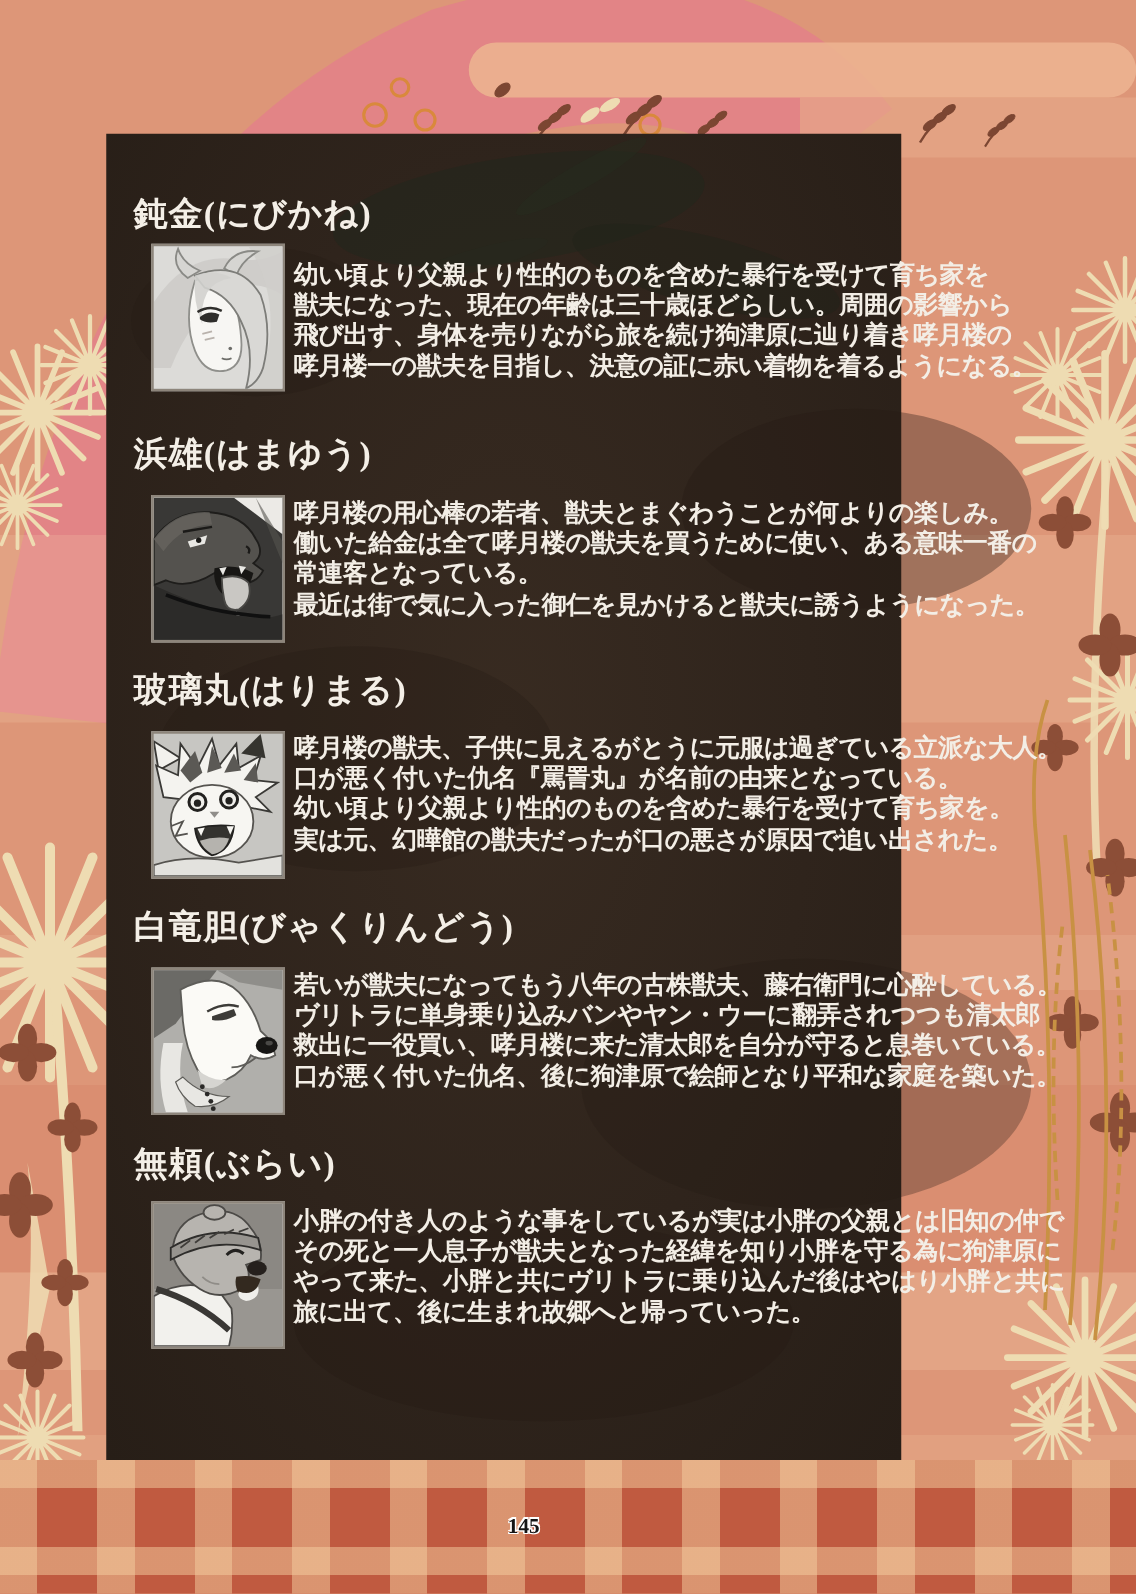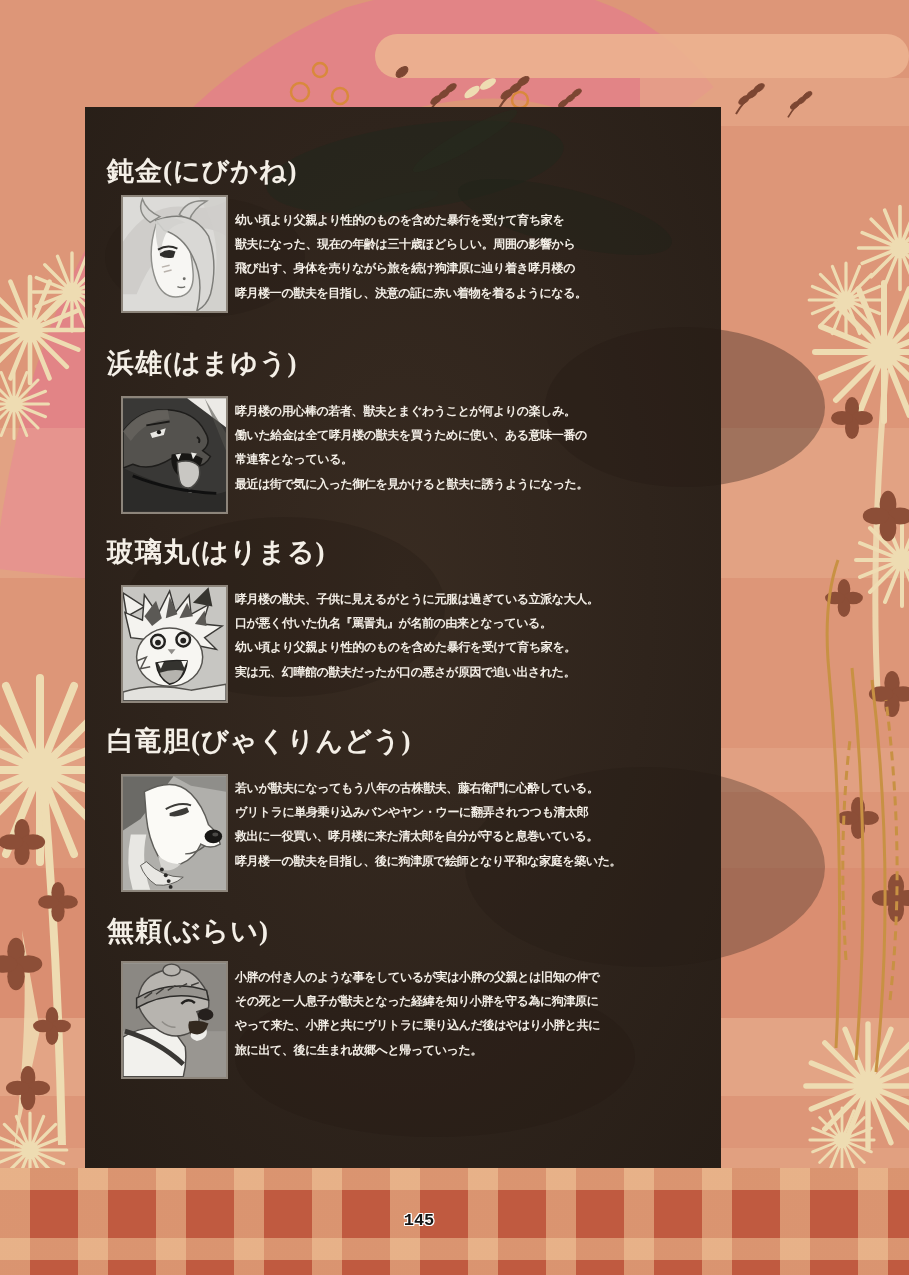--- a/index.html
+++ b/index.html
@@ -28,26 +28,26 @@
     font-size:27px;font-weight:bold;color:#f4efe7;letter-spacing:1px;
     white-space:nowrap;
   }
   .portrait{
     position:absolute;left:36px;width:107px;height:118px;
     border:2px solid #8d857b;box-sizing:border-box;background:#cfcecb;
   }
   .portrait svg{display:block;width:100%;height:100%;}
   .desc{position:absolute;left:150px;width:600px;}
   .desc .line{
-    font-size:12px;line-height:24.2px;font-weight:600;color:#f3eee6;
+    font-size:20px;line-height:24.2px;font-weight:600;color:#f3eee6;
     white-space:nowrap;letter-spacing:-0.4px;
   }
   .page-number{
     position:absolute;left:0;top:1211px;width:838px;text-align:center;
-    font-family:Liberation Mono, monospace;
+    font-family:Liberation Serif, serif;
     font-size:17px;font-weight:bold;color:#151515;
     text-shadow:-1px 0 #fff,1px 0 #fff,0 -1px #fff,0 1px #fff,
                 -1px -1px #fff,1px 1px #fff,-1px 1px #fff,1px -1px #fff;
   }
   
   .s1 .char-name{top:46px}.s1 .portrait{top:88px}.s1 .desc{top:101px}
   .s2 .char-name{top:238px}.s2 .portrait{top:289px}.s2 .desc{top:292px}
   .s3 .char-name{top:427px}.s3 .portrait{top:478px}.s3 .desc{top:480px}
   .s4 .char-name{top:616px}.s4 .portrait{top:667px}.s4 .desc{top:669px}
   .s5 .char-name{top:806px}.s5 .portrait{top:854px}.s5 .desc{top:858px}
@@ -281,21 +281,21 @@
             <circle cx="44" cy="102" r="2"></circle>
             <circle cx="47" cy="108" r="2"></circle>
             <circle cx="49" cy="114" r="2"></circle>
           </g>
       </svg>
     </div>
     <div class="desc">
       <div class="line">若いが獣夫になってもう八年の古株獣夫、藤右衛門に心酔している。</div>
       <div class="line">ヴリトラに単身乗り込みバンやヤン・ウーに翻弄されつつも清太郎</div>
       <div class="line">救出に一役買い、哮月楼に来た清太郎を自分が守ると息巻いている。</div>
-      <div class="line">哮月楼一の獣夫を目指し、後に狗津原で絵師となり平和な家庭を築いた。</div>
+      <div class="line">口が悪く付いた仇名、後に狗津原で絵師となり平和な家庭を築いた。</div>
     </div>
   </section>
 
   <section class="s5">
     <h2 class="char-name">無頼(ぶらい)</h2>
     <div class="portrait">
       <svg viewBox="0 0 106 117">
         <rect width="106" height="117" fill="#8b8883"></rect>
         <rect y="70" width="106" height="47" fill="#999691"></rect>
         <path d="M0 76 Q26 60 54 72 L64 86 Q66 102 62 117 L0 117 Z" fill="#f2f1ed" stroke="#4c4a47" stroke-width="1.5"></path>

